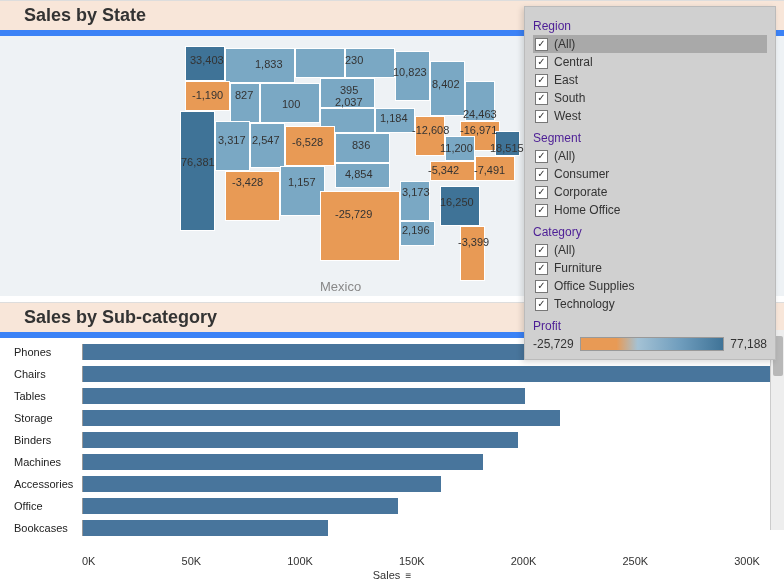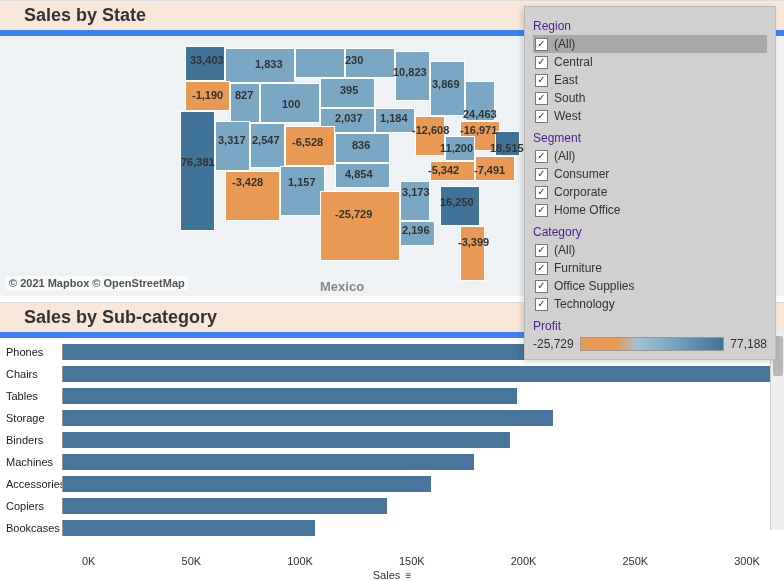--- a/index.html
+++ b/index.html
@@ -35,21 +35,20 @@
   .cursor-icon {
     position: absolute;
     top: 24px; right: 14px;
     pointer-events: none;
   }
   .map-canvas {
     position: relative;
     height: 260px;
     background: #eef2f5;
     overflow: hidden;
-    font-weight: bold;
   }
   .map-credit {
     position: absolute;
     left: 6px; bottom: 6px;
     font-size: 11px;
     color: #555;
     background: rgba(255,255,255,0.6);
     padding: 1px 3px;
   }
   .map-mexico {
@@ -79,22 +78,22 @@
     height: 215px;
     padding-top: 4px;
   }
   .bar-row {
     display: flex;
     align-items: center;
     height: 20px;
     margin-bottom: 2px;
   }
   .bar-label {
-    width: 62px;
-    padding-left: 6px;
+    width: 82px;
+    padding-left: 14px;
     font-size: 11px;
     color: #222;
     white-space: nowrap;
     overflow: hidden;
   }
   .bar-track {
     flex: 1;
     height: 16px;
     position: relative;
     border-left: 1px solid #999;
@@ -225,23 +224,23 @@
     <div class="state-shape orange" style="left:460px;top:190px;width:25px;height:55px"></div>
 
     <div class="state-label" style="left:190px;top:18px">33,403</div>
     <div class="state-label" style="left:255px;top:22px">1,833</div>
     <div class="state-label" style="left:345px;top:18px">230</div>
     <div class="state-label" style="left:393px;top:30px">10,823</div>
     <div class="state-label" style="left:192px;top:53px">-1,190</div>
     <div class="state-label" style="left:235px;top:53px">827</div>
     <div class="state-label" style="left:282px;top:62px">100</div>
     <div class="state-label" style="left:340px;top:48px">395</div>
-    <div class="state-label" style="left:432px;top:42px">3,869</div>
+    <div class="state-label" style="left:432px;top:42px">8,402</div>
     <div class="state-label" style="left:463px;top:72px">24,463</div>
-    <div class="state-label" style="left:335px;top:76px">2,037</div>
+    <div class="state-label" style="left:335px;top:60px">2,037</div>
     <div class="state-label" style="left:380px;top:76px">1,184</div>
     <div class="state-label" style="left:412px;top:88px">-12,608</div>
     <div class="state-label" style="left:460px;top:88px">-16,971</div>
     <div class="state-label" style="left:181px;top:120px">76,381</div>
     <div class="state-label" style="left:218px;top:98px">3,317</div>
     <div class="state-label" style="left:252px;top:98px">2,547</div>
     <div class="state-label" style="left:292px;top:100px">-6,528</div>
     <div class="state-label" style="left:352px;top:103px">836</div>
     <div class="state-label" style="left:440px;top:106px">11,200</div>
     <div class="state-label" style="left:490px;top:106px">18,515</div>
@@ -250,21 +249,20 @@
     <div class="state-label" style="left:345px;top:132px">4,854</div>
     <div class="state-label" style="left:428px;top:128px">-5,342</div>
     <div class="state-label" style="left:474px;top:128px">-7,491</div>
     <div class="state-label" style="left:335px;top:172px">-25,729</div>
     <div class="state-label" style="left:402px;top:150px">3,173</div>
     <div class="state-label" style="left:402px;top:188px">2,196</div>
     <div class="state-label" style="left:440px;top:160px">16,250</div>
     <div class="state-label" style="left:458px;top:200px">-3,399</div>
 
     <div class="map-mexico">Mexico</div>
-    <div class="map-credit">© 2021 Mapbox © OpenStreetMap</div>
   </div>
 </div>
 
 <div class="bars-section">
   <div class="section-title">Sales by Sub-category</div>
   <div class="bars-area" id="bars-area">
       <div class="bar-row">
         <div class="bar-label">Phones</div>
         <div class="bar-track">
           <div class="bar-fill" style="width: 100%;"></div>
@@ -300,21 +298,21 @@
           <div class="bar-fill" style="width: 57%;"></div>
         </div>
       </div>
       <div class="bar-row">
         <div class="bar-label">Accessories</div>
         <div class="bar-track">
           <div class="bar-fill" style="width: 51%;"></div>
         </div>
       </div>
       <div class="bar-row">
-        <div class="bar-label">Copiers</div>
+        <div class="bar-label">Office</div>
         <div class="bar-track">
           <div class="bar-fill" style="width: 45%;"></div>
         </div>
       </div>
       <div class="bar-row">
         <div class="bar-label">Bookcases</div>
         <div class="bar-track">
           <div class="bar-fill" style="width: 35%;"></div>
         </div>
       </div>

